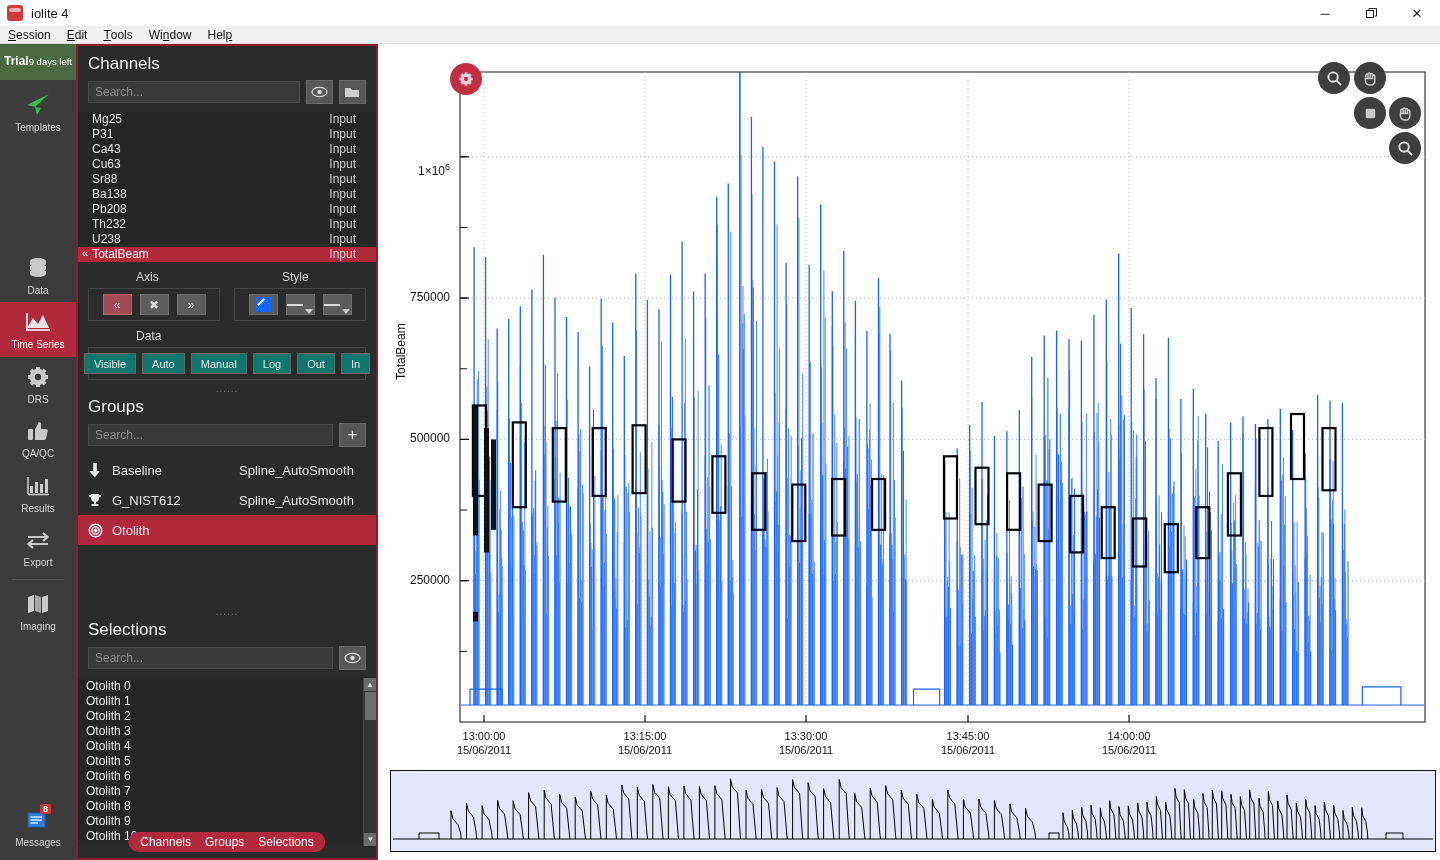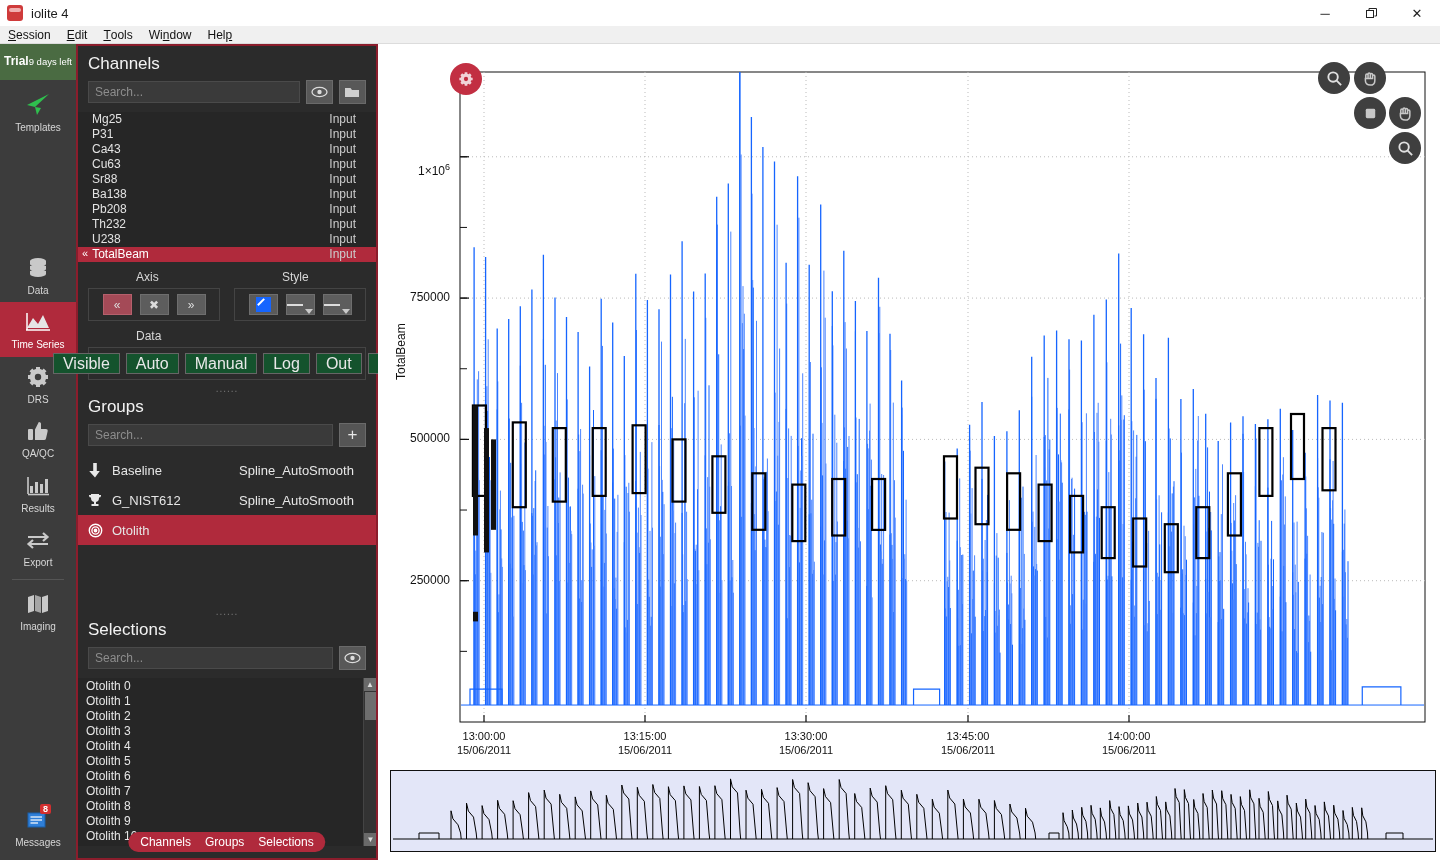--- a/index.html
+++ b/index.html
@@ -109,22 +109,22 @@
     color: #dcdcdc; font-size: 12px; display: flex; align-items: center;
     justify-content: center; cursor: pointer;
   }
   .sq-btn.red { background: #a44a57; border-color:#b5606c; }
   .sq-btn.blue-swatch { background:#5a5a5a; }
   .swatch { width:15px; height:15px; background:#1565ff; position:relative; }
   .swatch::after{ content:""; position:absolute; inset:3px; border-top:2px solid #fff; transform:rotate(-45deg); }
   .lin { width:16px; height:0; border-top:2px solid #dcdcdc; }
   .caret { width:0;height:0;border-left:4px solid transparent;border-right:4px solid transparent;border-top:5px solid #c9c9c9; margin-left:2px; align-self:flex-end;}
   .scale-btn {
-    height: 21px; padding: 0 9px; background: #14532d; border: 1px solid #666;
-    color: #e8e8e8; font-size: 16px; display: flex; align-items: center;
+    height: 21px; padding: 0 9px; background: #0f766e; border: 1px solid #666;
+    color: #e8e8e8; font-size: 11px; display: flex; align-items: center;
     cursor: pointer;
   }
   .grip { text-align:center; color:#777; font-size:10px; letter-spacing:1px; line-height:6px; height:9px;}
 
   .grp-row {
     display:flex; align-items:center; height:30px; font-size:13px; color:#e6e6e6;
     padding: 0 10px;
   }
   .grp-row .gname { width: 135px; padding-left: 8px; }
   .grp-row .gval  { color:#e8e8e8; }

